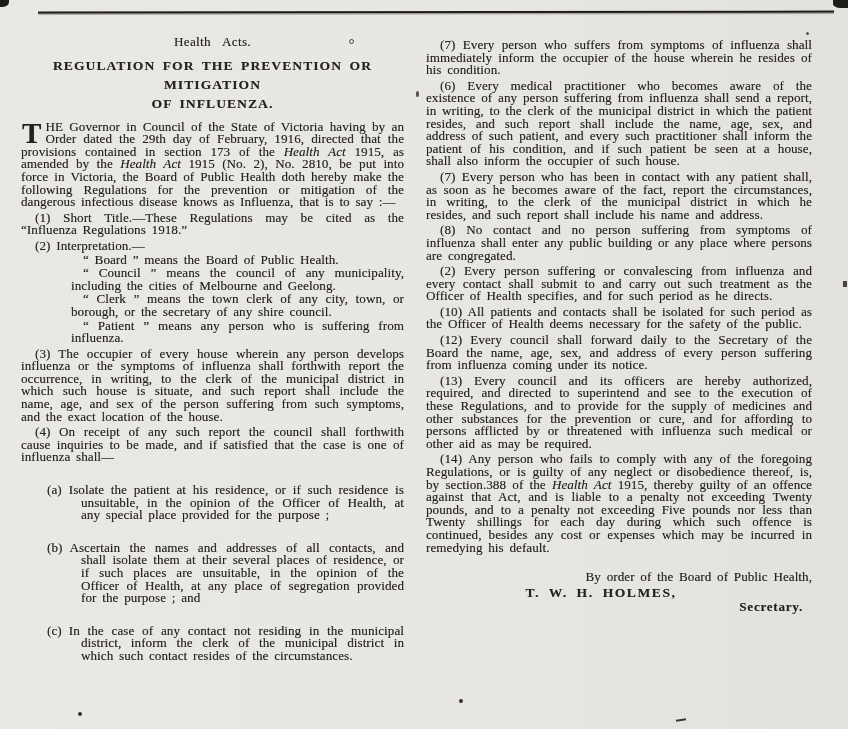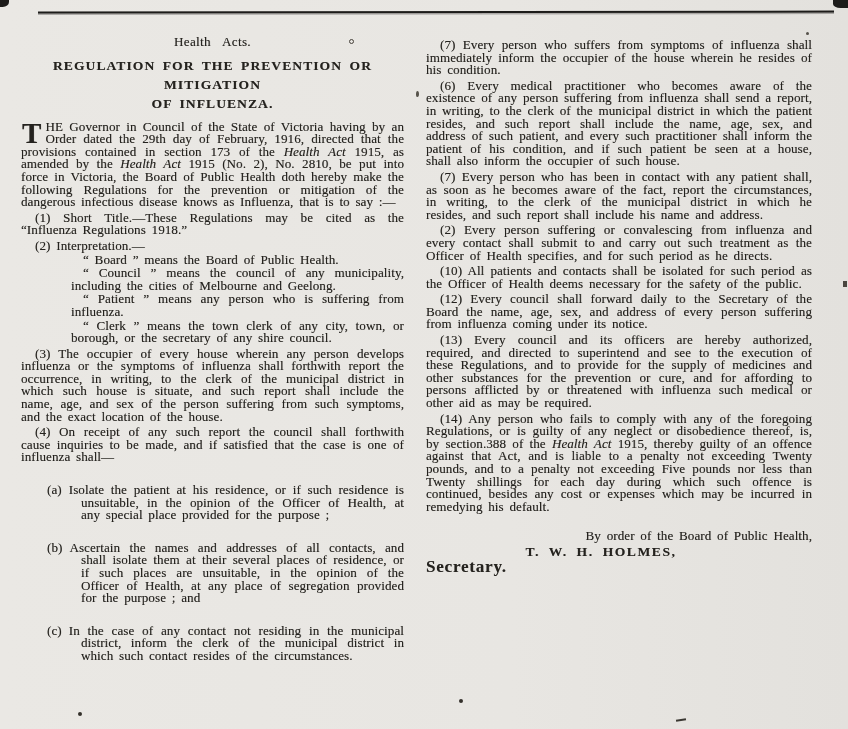--- a/index.html
+++ b/index.html
@@ -40,22 +40,22 @@
   .para { text-indent:14px; margin-top:3px; }
   .definition { padding-left:50px; text-indent:12px; margin-top:1px; }
   .item { padding-left:60px; text-indent:-34px; margin-top:20px; }
   .item-label { margin-right:7px; }
   .by-order { padding-left:32px; margin-top:17px; text-align:right;font-family:Liberation Serif, serif; }
   .signature {
     text-align:center; padding-right:36px; margin-top:3px;
     font-weight:bold; font-size:13.5px; letter-spacing:1.6px; word-spacing:4px;
   }
   .sig-title {
-    padding-right:9px; margin-top:2px;
-    font-weight:bold; font-size:17px; letter-spacing:0.8px;
+    text-align:right; padding-right:9px; margin-top:2px;
+    font-weight:bold; font-size:13px; letter-spacing:0.8px;
   }
   .it { font-style:italic; }
   .artifact { position:absolute; background:#1d1c1a; }
   .a-tl { left:0; top:0; width:9px; height:7px; border-radius:0 0 70% 0; }
   .a-tr { left:833px; top:0; width:15px; height:8px; border-radius:0 0 0 50%; }
   .a-ring { left:349px; top:39px; width:5px; height:5px; background:transparent; border:1px solid #46423b; border-radius:50%; }
   .a-comma { left:416px; top:91px; width:3px; height:6px; background:#57534b; border-radius:50% 50% 60% 40%; }
   .a-dot1 { left:78px;  top:712px; width:4px; height:4px; border-radius:50%; background:#33302b; }
   .a-dot2 { left:459px; top:699px; width:4px; height:4px; border-radius:50%; background:#33302b; }
   .a-dash { left:676px; top:719px; width:10px; height:2px; transform:rotate(-8deg); background:#3a3731; }
@@ -80,41 +80,42 @@
       <p class="intro">
         <span class="dropcap">T</span>
         <span><span>HE Governor in Council of the State of Victoria having by an Order dated the 29th day of February, 1916, directed that the provisions contained in section 173 of the </span><span class="it">Health Act</span><span> 1915, as amended by the </span><span class="it">Health Act</span><span> 1915 (No. 2), No. 2810, be put into force in Victoria, the Board of Public Health doth hereby make the following Regulations for the prevention or mitigation of the dangerous infectious disease knows as Influenza, that is to say :—</span></span>
       </p>
 
       <p class="para">(1) Short Title.—These Regulations may be cited as the “Influenza Regulations 1918.”</p>
       <p class="para">(2) Interpretation.—</p>
 
       <p class="definition">“ Board ” means the Board of Public Health.</p>
       <p class="definition">“ Council ” means the council of any municipality, including the cities of Melbourne and Geelong.</p>
+      <p class="definition">“ Clerk ” means the town clerk of any city, town, or borough, or the secretary of any shire council.</p>
       <p class="definition">“ Patient ” means any person who is suffering from influenza.</p>
-      <p class="definition">“ Clerk ” means the town clerk of any city, town, or borough, or the secretary of any shire council.</p>
 
       <p class="para">(3) The occupier of every house wherein any person develops influenza or the symptoms of influenza shall forthwith report the occurrence, in writing, to the clerk of the municipal district in which such house is situate, and such report shall include the name, age, and sex of the person suffering from such symptoms, and the exact location of the house.</p>
       <p class="para">(4) On receipt of any such report the council shall forthwith cause inquiries to be made, and if satisfied that the case is one of influenza shall—</p>
 
       <p class="item">
         <span class="item-label">(a)</span><span>Isolate the patient at his residence, or if such residence is unsuitable, in the opinion of the Officer of Health, at any special place provided for the purpose ;</span>
       </p>
       <p class="item">
         <span class="item-label">(b)</span><span>Ascertain the names and addresses of all contacts, and shall isolate them at their several places of residence, or if such places are unsuitable, in the opinion of the Officer of Health, at any place of segregation provided for the purpose ; and</span>
       </p>
       <p class="item">
         <span class="item-label">(c)</span><span>In the case of any contact not residing in the municipal district, inform the clerk of the municipal district in which such contact resides of the circumstances.</span>
       </p>
     </div>
 
     <div class="col right">
       <p class="para">(7) Every person who suffers from symptoms of influenza shall immediately inform the occupier of the house wherein he resides of his condition.</p>
       <p class="para">(6) Every medical practitioner who becomes aware of the existence of any person suffering from influenza shall send a report, in writing, to the clerk of the municipal district in which the patient resides, and such report shall include the name, age, sex, and address of such patient, and every such practitioner shall inform the patient of his condition, and if such patient be seen at a house, shall also inform the occupier of such house.</p>
       <p class="para">(7) Every person who has been in contact with any patient shall, as soon as he becomes aware of the fact, report the circumstances, in writing, to the clerk of the municipal district in which he resides, and such report shall include his name and address.</p>
+      <p class="para">(8) No contact and no person suffering from symptoms of influenza shall enter any public building or any place where persons are congregated.</p>
       <p class="para">(2) Every person suffering or convalescing from influenza and every contact shall submit to and carry out such treatment as the Officer of Health specifies, and for such period as he directs.</p>
       <p class="para">(10) All patients and contacts shall be isolated for such period as the Officer of Health deems necessary for the safety of the public.</p>
       <p class="para">(12) Every council shall forward daily to the Secretary of the Board the name, age, sex, and address of every person suffering from influenza coming under its notice.</p>
       <p class="para">(13) Every council and its officers are hereby authorized, required, and directed to superintend and see to the execution of these Regulations, and to provide for the supply of medicines and other substances for the prevention or cure, and for affording to persons afflicted by or threatened with influenza such medical or other aid as may be required.</p>
       <p class="para"><span>(14) Any person who fails to comply with any of the foregoing Regulations, or is guilty of any neglect or disobedience thereof, is, by section.388 of the </span><span class="it">Health Act</span><span> 1915, thereby guilty of an offence against that Act, and is liable to a penalty not exceeding Twenty pounds, and to a penalty not exceeding Five pounds nor less than Twenty shillings for each day during which such offence is continued, besides any cost or expenses which may be incurred in remedying his default.</span></p>
 
       <p class="by-order">By order of the Board of Public Health,</p>
       <p class="signature">T. W. H. HOLMES,</p>
       <p class="sig-title">Secretary.</p>
     </div>

